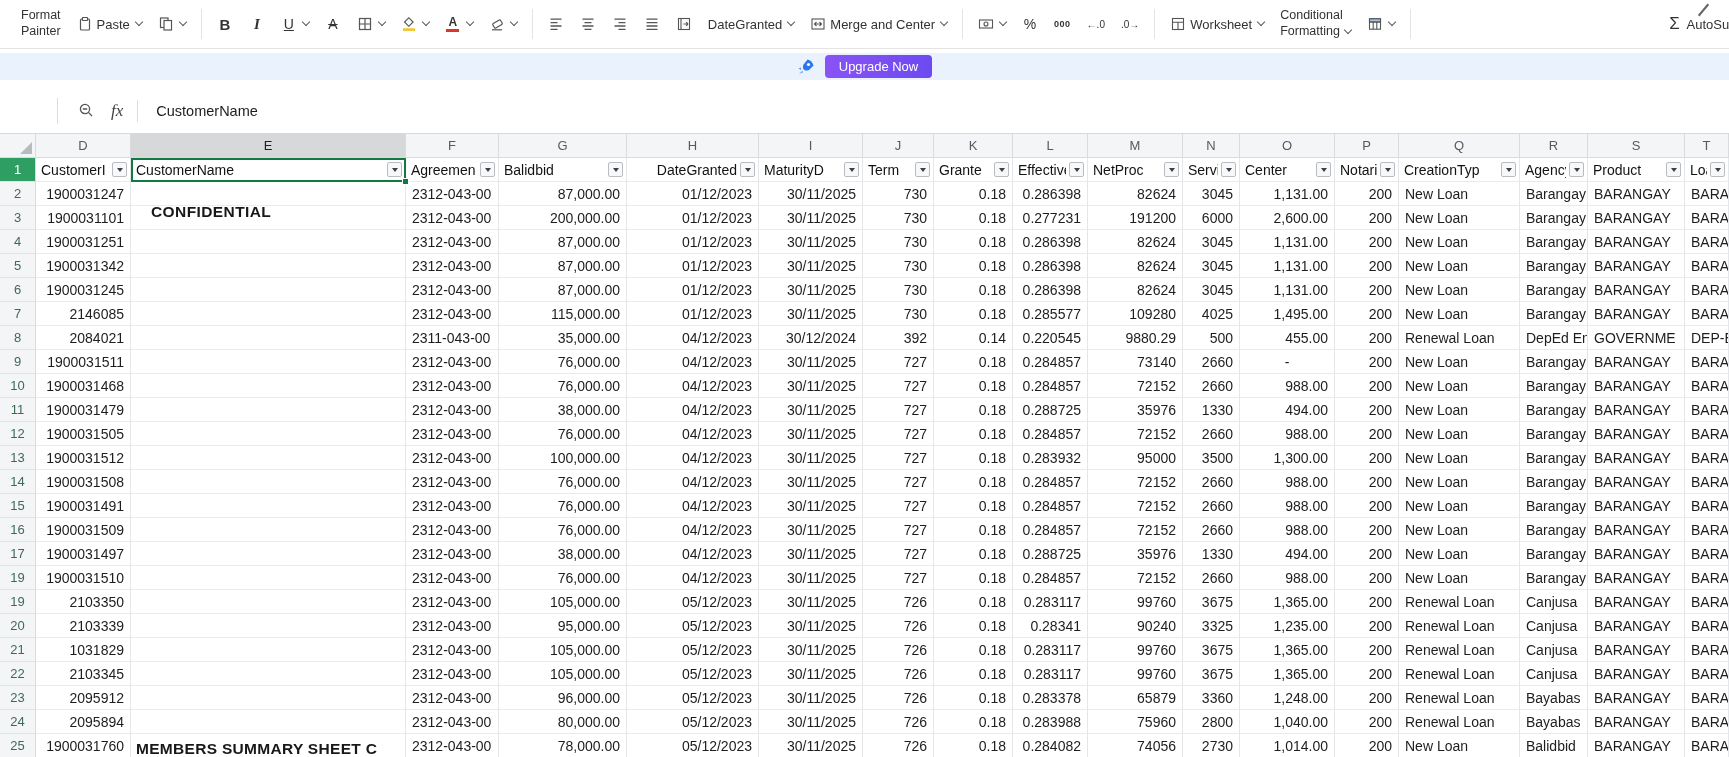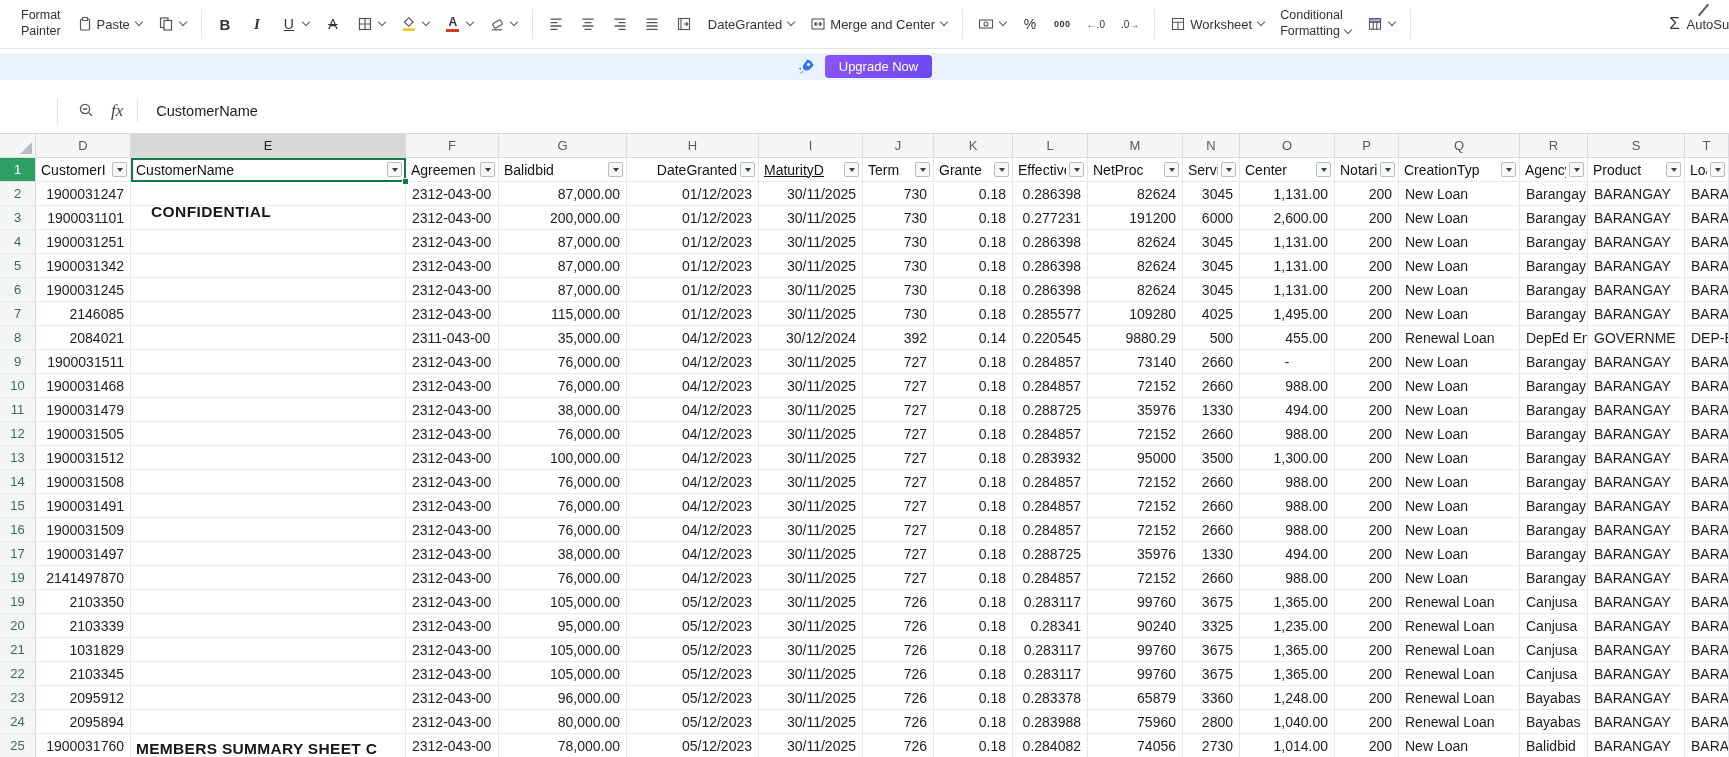--- a/index.html
+++ b/index.html
@@ -391,21 +391,21 @@
           <span class="fbtn">
             <span class="ftri"></span>
           </span>
         </div>
         <div class="cell hcell" style="width: 132px; justify-content: flex-end;">
           <span class="txt">DateGranted</span>
           <span class="fbtn">
             <span class="ftri"></span>
           </span>
         </div>
-        <div class="cell hcell" style="width: 104px; text-decoration: underline;">
+        <div class="cell hcell" style="width: 104px;">
           <span class="txt">MaturityD</span>
           <span class="fbtn">
             <span class="ftri"></span>
           </span>
         </div>
         <div class="cell hcell" style="width: 71px;">
           <span class="txt">Term</span>
           <span class="fbtn">
             <span class="ftri"></span>
           </span>
@@ -786,21 +786,21 @@
         <div class="cell r" style="width: 57px;">1330</div>
         <div class="cell r" style="width: 95px;">494.00</div>
         <div class="cell r" style="width: 64px;">200</div>
         <div class="cell l" style="width: 121px;">New Loan</div>
         <div class="cell l" style="width: 68px;">Barangay 2</div>
         <div class="cell l" style="width: 97px;">BARANGAY</div>
         <div class="cell l" style="width: 44px;">BARANGAY</div>
       </div>
       <div class="grow">
         <div class="rowhdr">19</div>
-        <div class="cell r" style="width: 95px;">2141497870</div>
+        <div class="cell r" style="width: 95px;">1900031510</div>
         <div class="cell l" style="width: 275px;"></div>
         <div class="cell l" style="width: 93px;">2312-043-00</div>
         <div class="cell r" style="width: 128px;">76,000.00</div>
         <div class="cell r" style="width: 132px;">04/12/2023</div>
         <div class="cell r" style="width: 104px;">30/11/2025</div>
         <div class="cell r" style="width: 71px;">727</div>
         <div class="cell r" style="width: 79px;">0.18</div>
         <div class="cell r" style="width: 75px;">0.284857</div>
         <div class="cell r" style="width: 95px;">72152</div>
         <div class="cell r" style="width: 57px;">2660</div>

